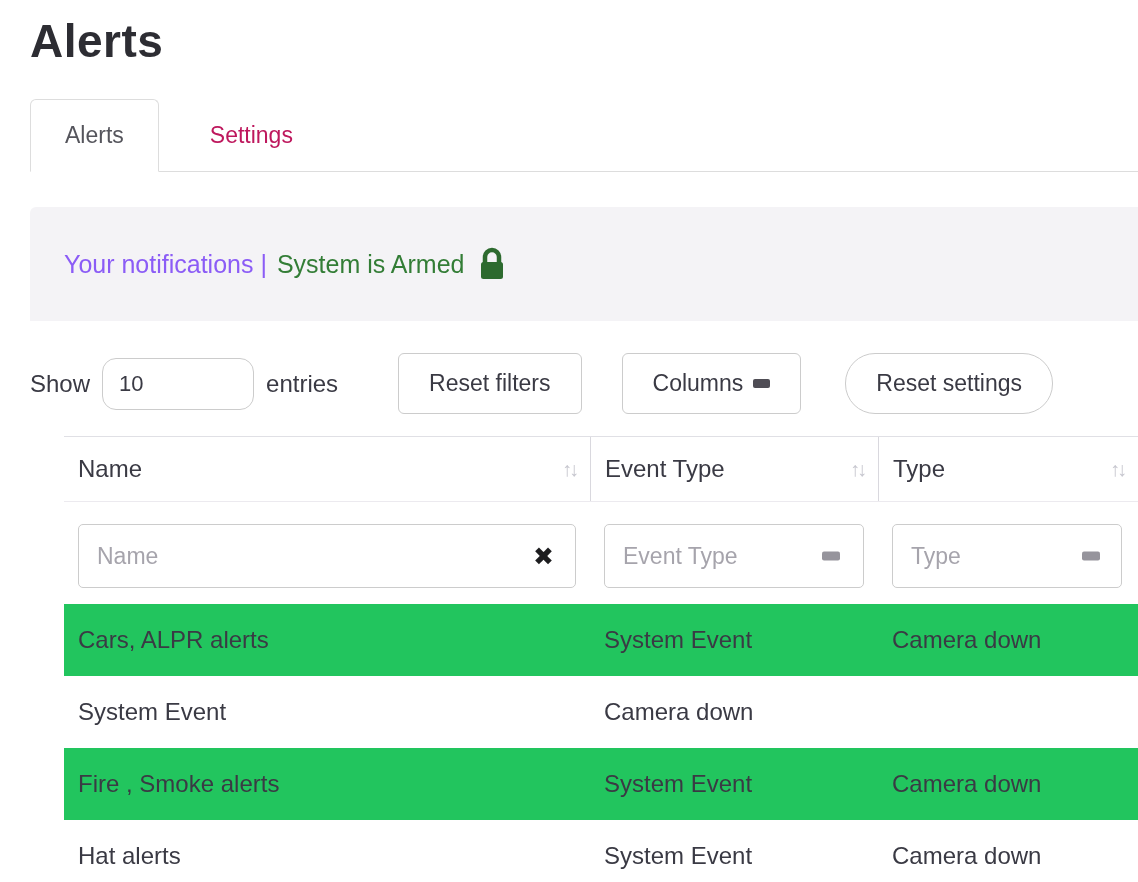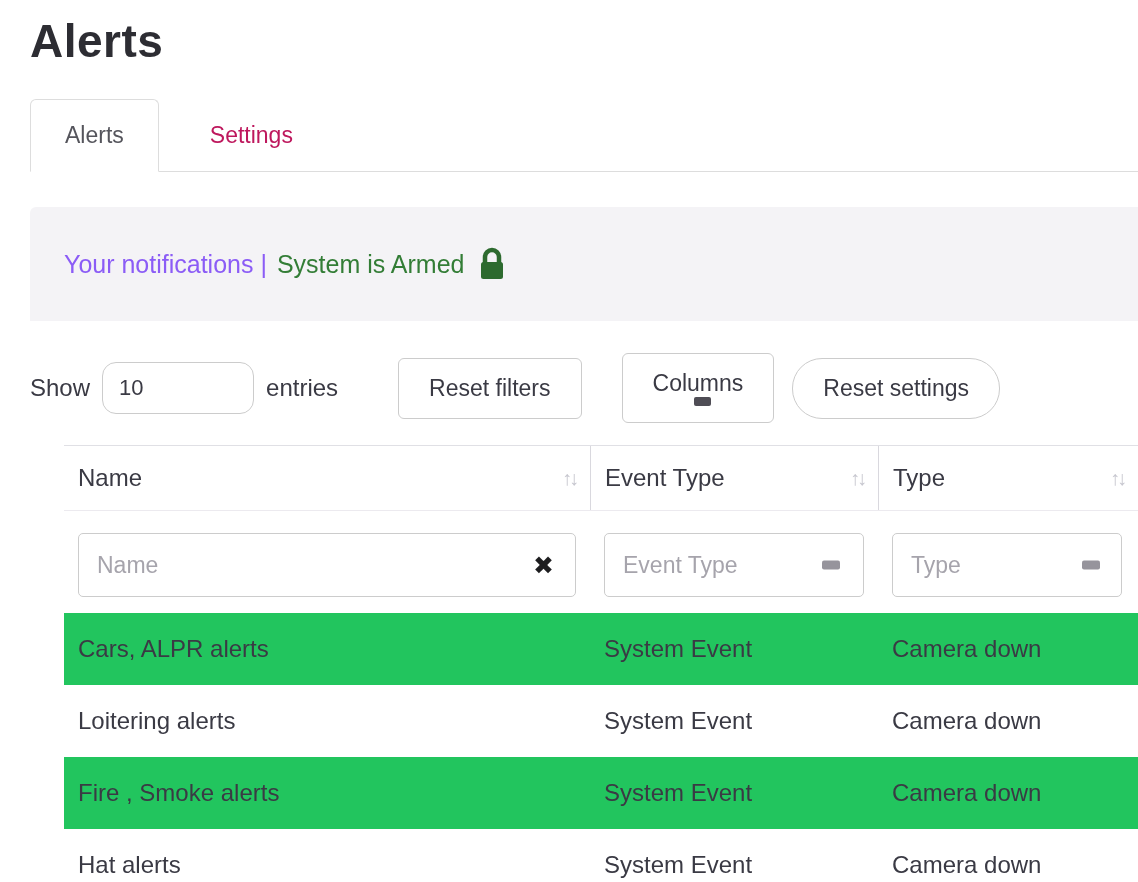--- a/index.html
+++ b/index.html
@@ -81,29 +81,29 @@
     margin: 0 12px 0 12px;
     border: 1px solid #cccccc;
     border-radius: 14px;
     font-size: 22px;
     padding-left: 16px;
     font-family: inherit;
     color: #3a3a44;
   }
   .ctrl-btn { padding: 16px 30px; }
   .reset-filters-btn { margin-left: 60px; }
-  .columns-btn { margin-left: 40px; display: inline-flex; align-items: center; flex-direction: column; }
+  .columns-btn { margin-left: 40px; display: inline-flex; align-items: center; }
   .columns-icon {
     display: inline-block;
     width: 17px; height: 9px;
     background: #4f4d55;
     border-radius: 2px;
     margin-left: 10px;
   }
-  .reset-settings-btn { margin-left: 18px; border-radius: 30px; }
+  .reset-settings-btn { margin-left: 44px; border-radius: 30px; }
   
   .table-wrap { margin: 22px 0 0 34px; }
   .t-grid {
     display: grid;
     grid-template-columns: 526px 288px 1fr;
   }
   .t-header {
     border-top: 1px solid #e0e0e5;
     border-bottom: 1px solid #eceaef;
     height: 66px;
@@ -228,21 +228,20 @@
       </div>
     </div>
 
     <div class="t-grid t-row striped">
       <div class="td-cell">Cars, ALPR alerts</div>
       <div class="td-cell">System Event</div>
       <div class="td-cell">Camera down</div>
     </div>
 
     <div class="t-grid t-row">
-      <div class="td-cell">Loitering alerts</div>
       <div class="td-cell">System Event</div>
       <div class="td-cell">Camera down</div>
     </div>
 
     <div class="t-grid t-row striped">
       <div class="td-cell">Fire , Smoke alerts</div>
       <div class="td-cell">System Event</div>
       <div class="td-cell">Camera down</div>
     </div>
 

